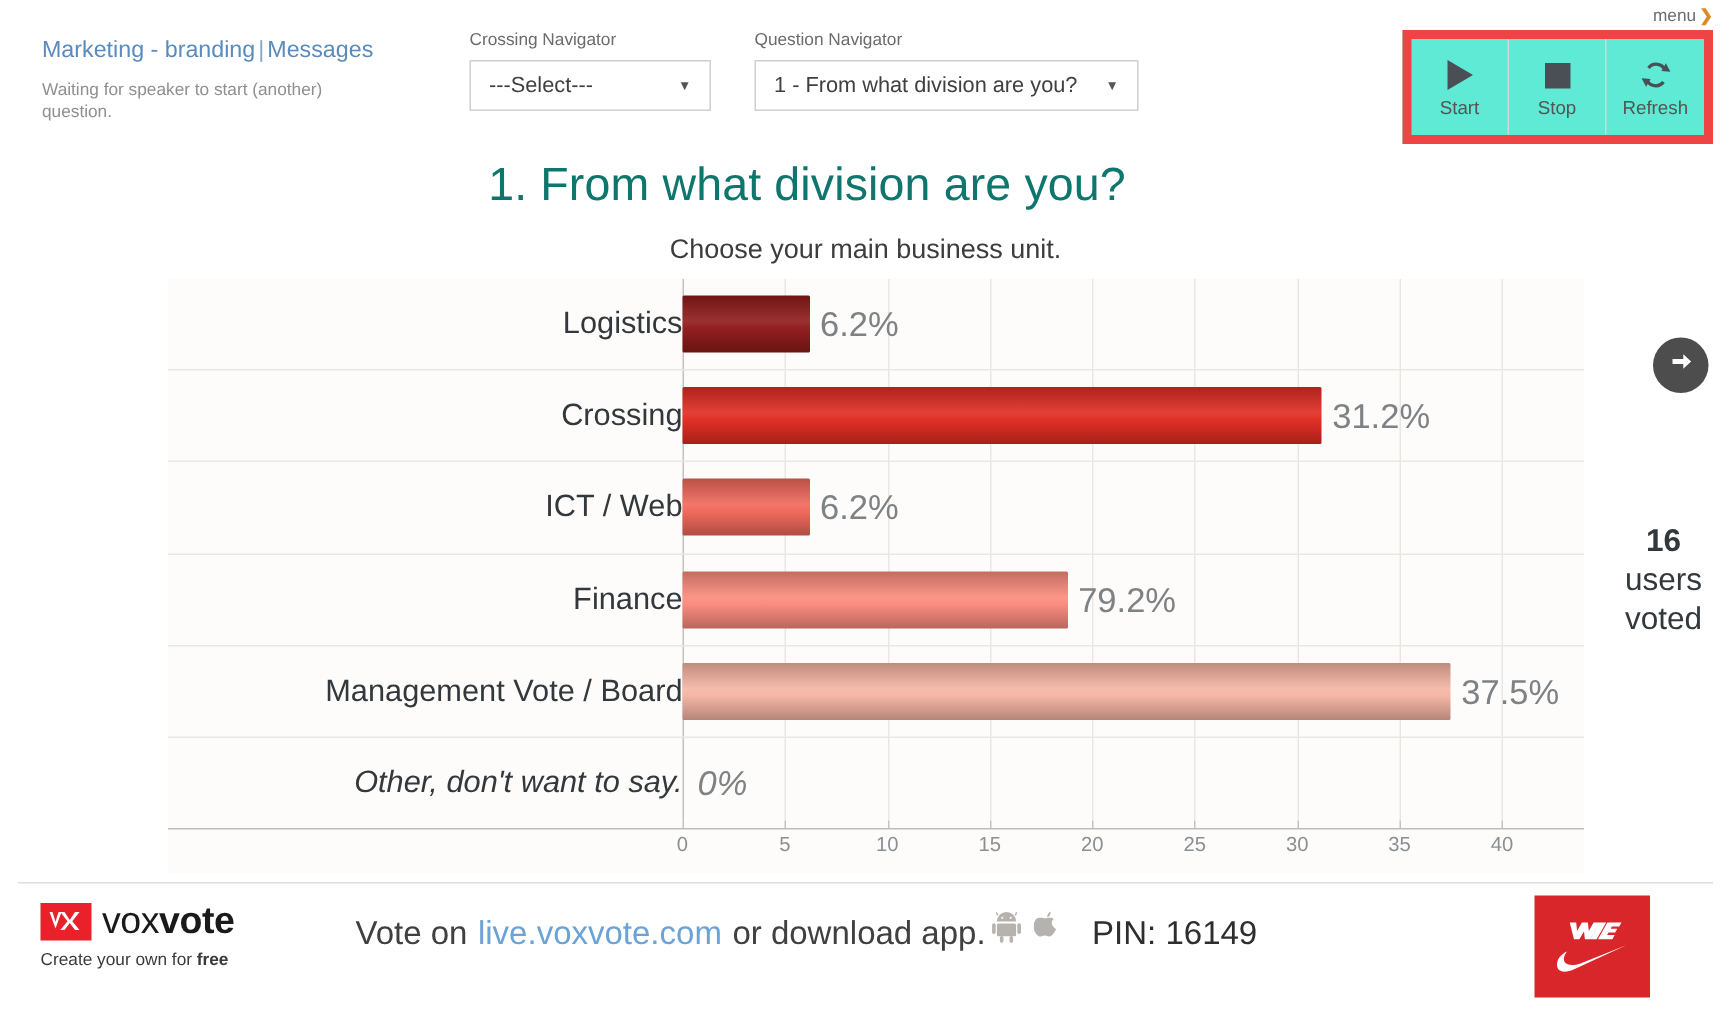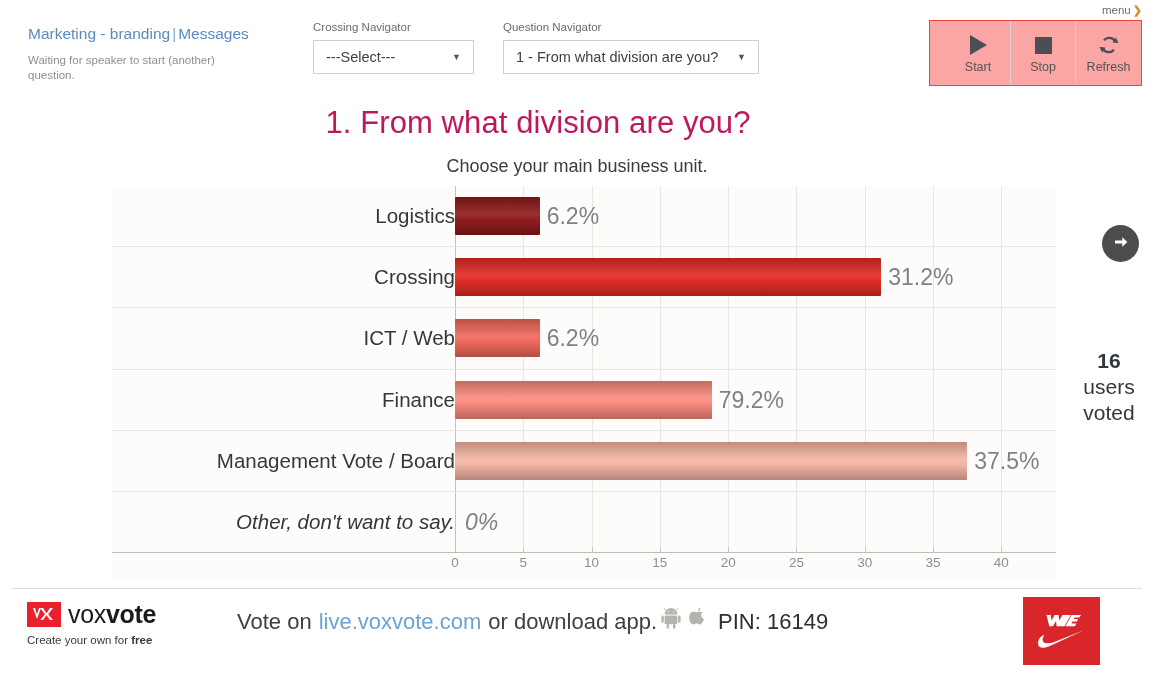--- a/index.html
+++ b/index.html
@@ -107,24 +107,23 @@
     font-size: 11px;
     margin-left: 2px;
   }
 
   
   .ctrl-bar {
     position: absolute;
     right: 12px;
     top: 20px;
     display: flex;
-    border: 1px solid #ef4444;
-    background: #fca5a5;
+    border: 6px solid #ef4444;
+    background: #5eead4;
     height: 64px;
-    padding-left: 16px;
   }
   .ctrl-btn {
     width: 65px;
     height: 100%;
     box-sizing: border-box;
     display: flex;
     flex-direction: column;
     align-items: center;
     justify-content: center;
     cursor: pointer;
@@ -156,21 +155,21 @@
   }
 
   
   .q-title {
     position: absolute;
     left: 0; top: 103px;
     width: 1076px;
     text-align: center;
     font-size: 31px;
     font-weight: normal;
-    color: #be185d;
+    color: #0f766e;
     line-height: 40px;
     letter-spacing: 0.1px;
   }
   .q-sub {
     position: absolute;
     left: 0; top: 154px;
     width: 1154px;
     text-align: center;
     font-size: 18px;
     color: #3c3c3c;
@@ -366,21 +365,21 @@
     margin: 0 7px;
     text-decoration: none;
   }
   .footer-center .dl { margin-right: 2px; }
   .store-icons {
     display: inline-flex;
     align-items: center;
     gap: 8px;
     margin: 0 10px 0 2px;
   }
-  .pin-text { font-weight: normal; color: #2e2e2e; }
+  .pin-text { font-weight: normal; color: #2e2e2e; margin-left: 10px; }
 
   .brand-logo {
     position: absolute;
     left: 1023px;
     top: 597px;
     width: 77px;
     height: 68px;
     background: #d8262b;
     display: flex;
     align-items: center;

